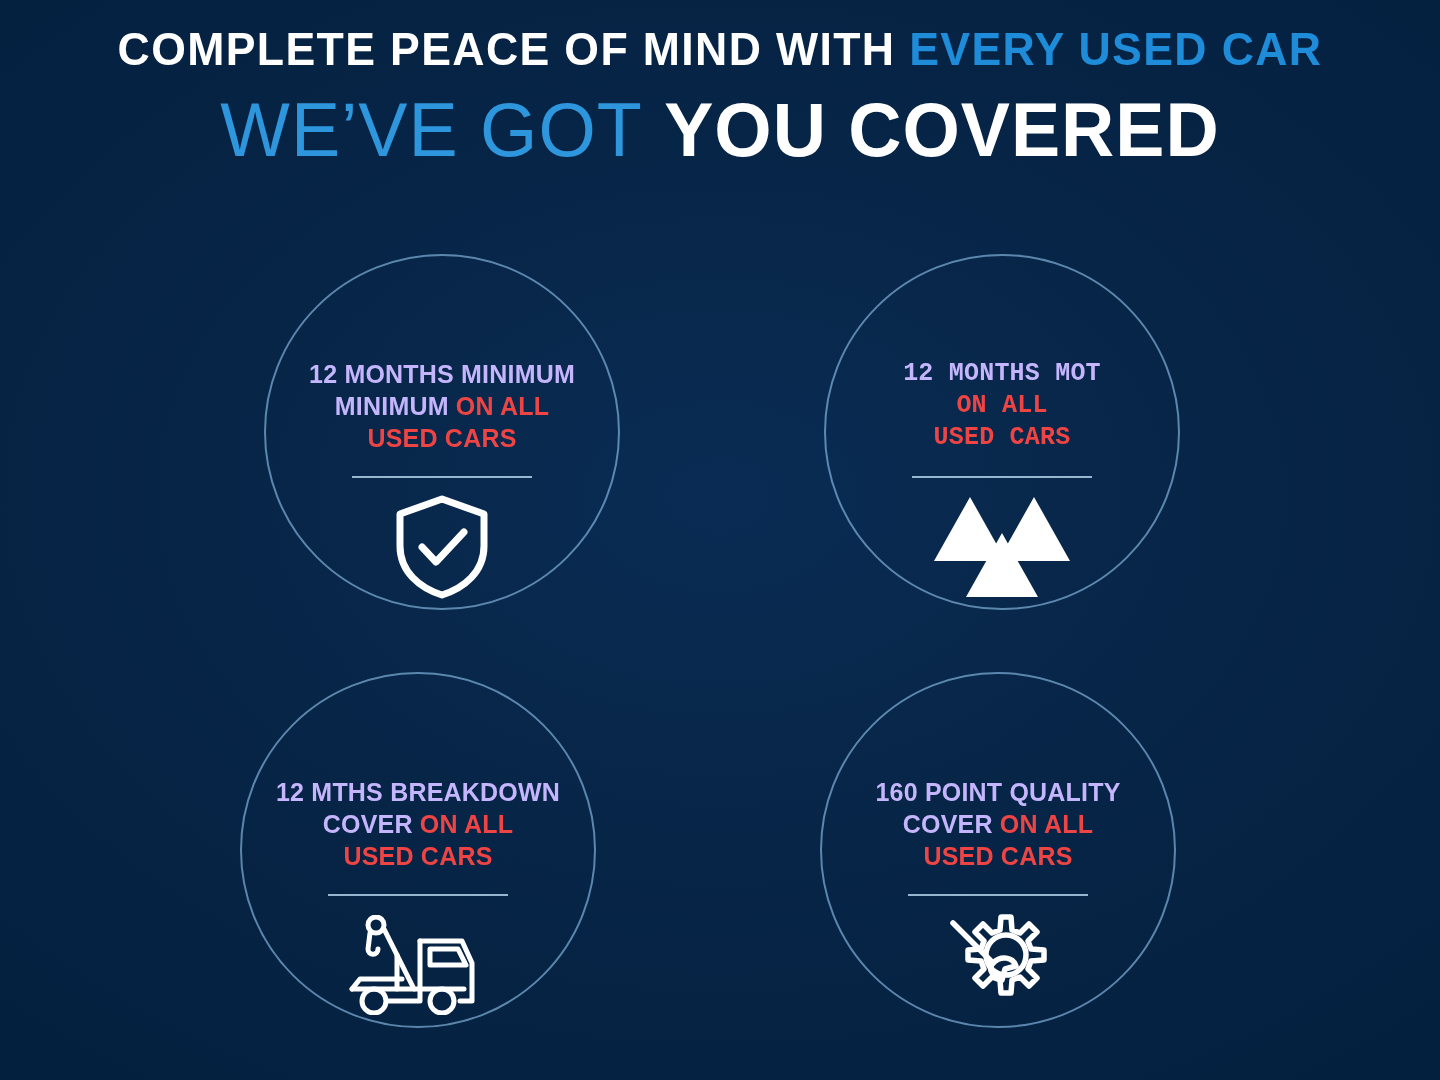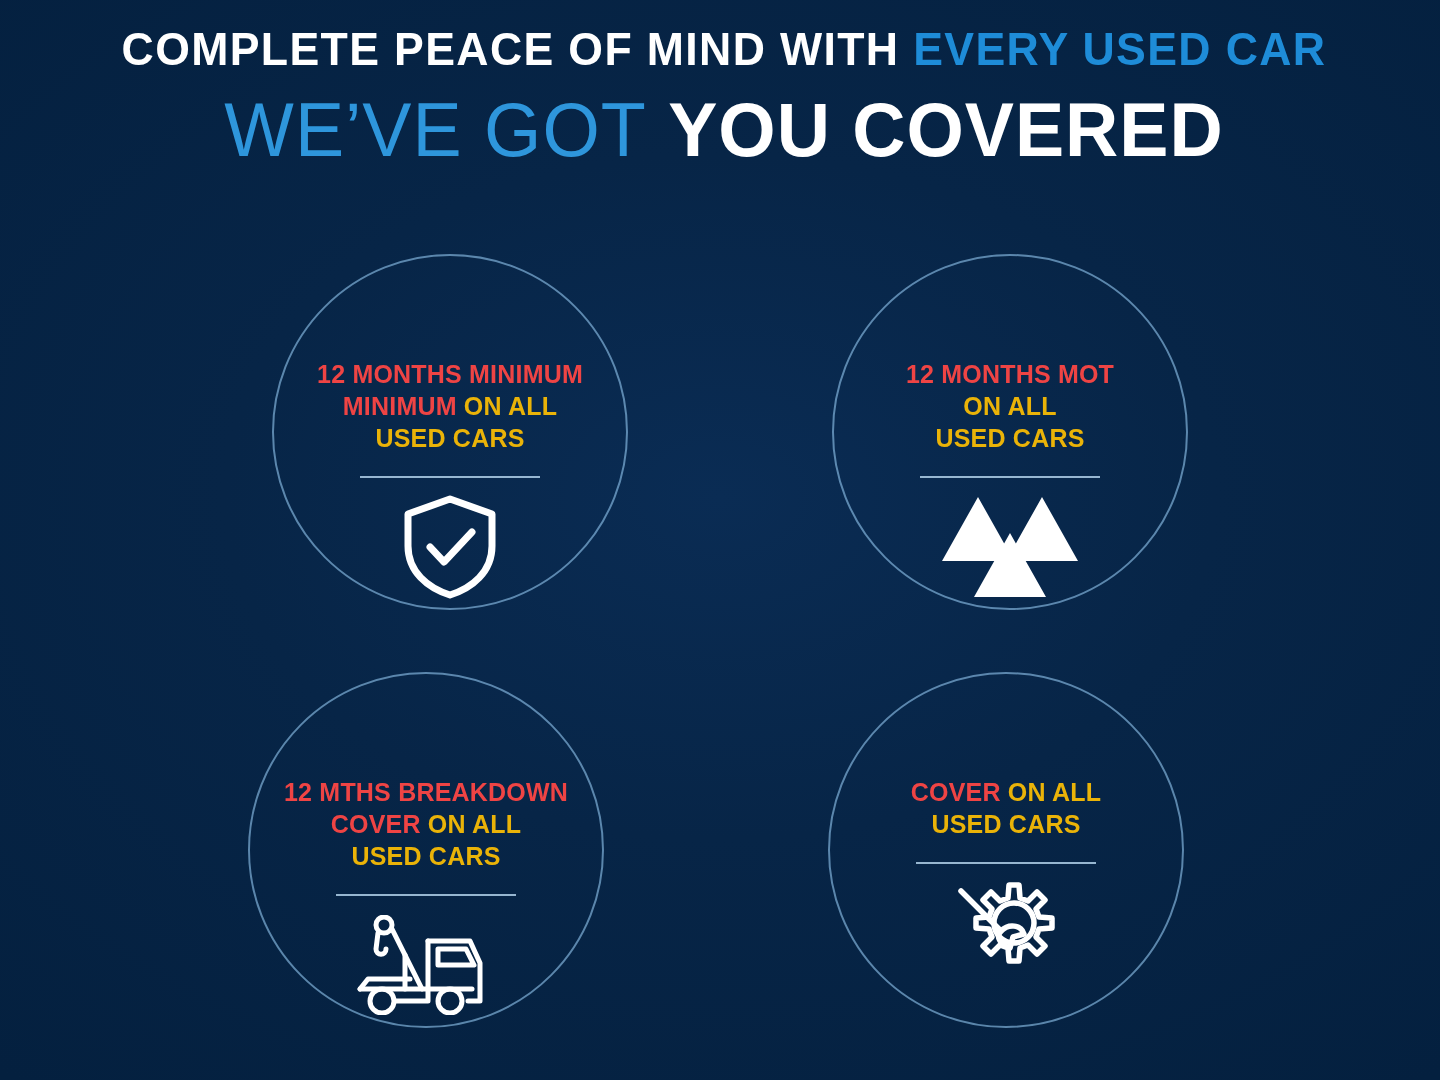--- a/index.html
+++ b/index.html
@@ -17,21 +17,21 @@
 
   
   .bg-glow{
     position:absolute; inset:0;
     background:
       radial-gradient(ellipse 1100px 760px at 50% 46%, #0A2C54 0%, #072547 45%, #04203F 100%);
     pointer-events:none;
   }
 
   .stage{
-    position:absolute; inset:0;margin-left:8px;
+    position:absolute; inset:0;
   }
 
   
   .headline{
     position:absolute;
     top:26px; left:0; right:0;
     text-align:center;
     line-height:1;
   }
   .hl-line1{
@@ -56,35 +56,35 @@
   .circle{
     position:absolute;
     width:356px; height:356px;
     border-radius:50%;
     border:2px solid rgba(143,196,235,.62);
     display:flex;
     flex-direction:column;
     align-items:center;
   }
   .c1{ left:264px; top:254px; }
-  .c2{ left:824px; top:254px; }
+  .c2{ left:824px; top:254px;font-family:Liberation Mono, monospace; }
   .c3{ left:240px; top:672px; }
   .c4{ left:820px; top:672px; }
 
   .card-text{
     width:330px;
     margin-top:102px;
     text-align:center;
     font-size:25px;
     font-weight:700;
     line-height:1.28;
     letter-spacing:.2px;
   }
-  .card-text .accent{ color:#eab308; }
-  .card-text .plain{ color:#ef4444; }
+  .card-text .accent{ color:#ef4444; }
+  .card-text .plain{ color:#c4b5fd; }
 
   .divider{
     width:180px; height:2px;
     background:rgba(176,208,233,.85);
     margin-top:22px;
   }
 
   .icon-wrap{
     margin-top:14px;
     display:flex;
@@ -171,20 +171,21 @@
         <path d="M88 34 L116 34 L124 50 L88 50 Z"></path>
 
         <circle cx="32" cy="86" r="12"></circle>
         <circle cx="100" cy="86" r="12"></circle>
       </svg>
     </div>
   </div>
 
   <div class="circle c4">
     <div class="card-text">
+      <span class="tline plain">160 POINT QUALITY</span>
       <span class="tline"><span class="plain">COVER </span><span class="accent">ON ALL</span></span>
       <span class="tline accent">USED CARS</span>
     </div>
     <div class="divider"></div>
     <div class="icon-wrap">
       <svg width="114" height="112" viewBox="0 0 114 112" fill="none" stroke="#FFFFFF" stroke-width="5.5" stroke-linecap="round" stroke-linejoin="round">
 
         <path d="M65 8 L70 8 L71 21 L79 24 L88 15 L96 23 L87 32 L90 40 L103 41 L103 51
                  L90 52 L87 60 L96 69 L88 77 L79 68 L71 71 L70 84 L60 84 L59 71 L51 68
                  L42 77 L34 69 L43 60 L40 52 L27 51 L27 41 L40 40 L43 32 L34 23 L42 15

